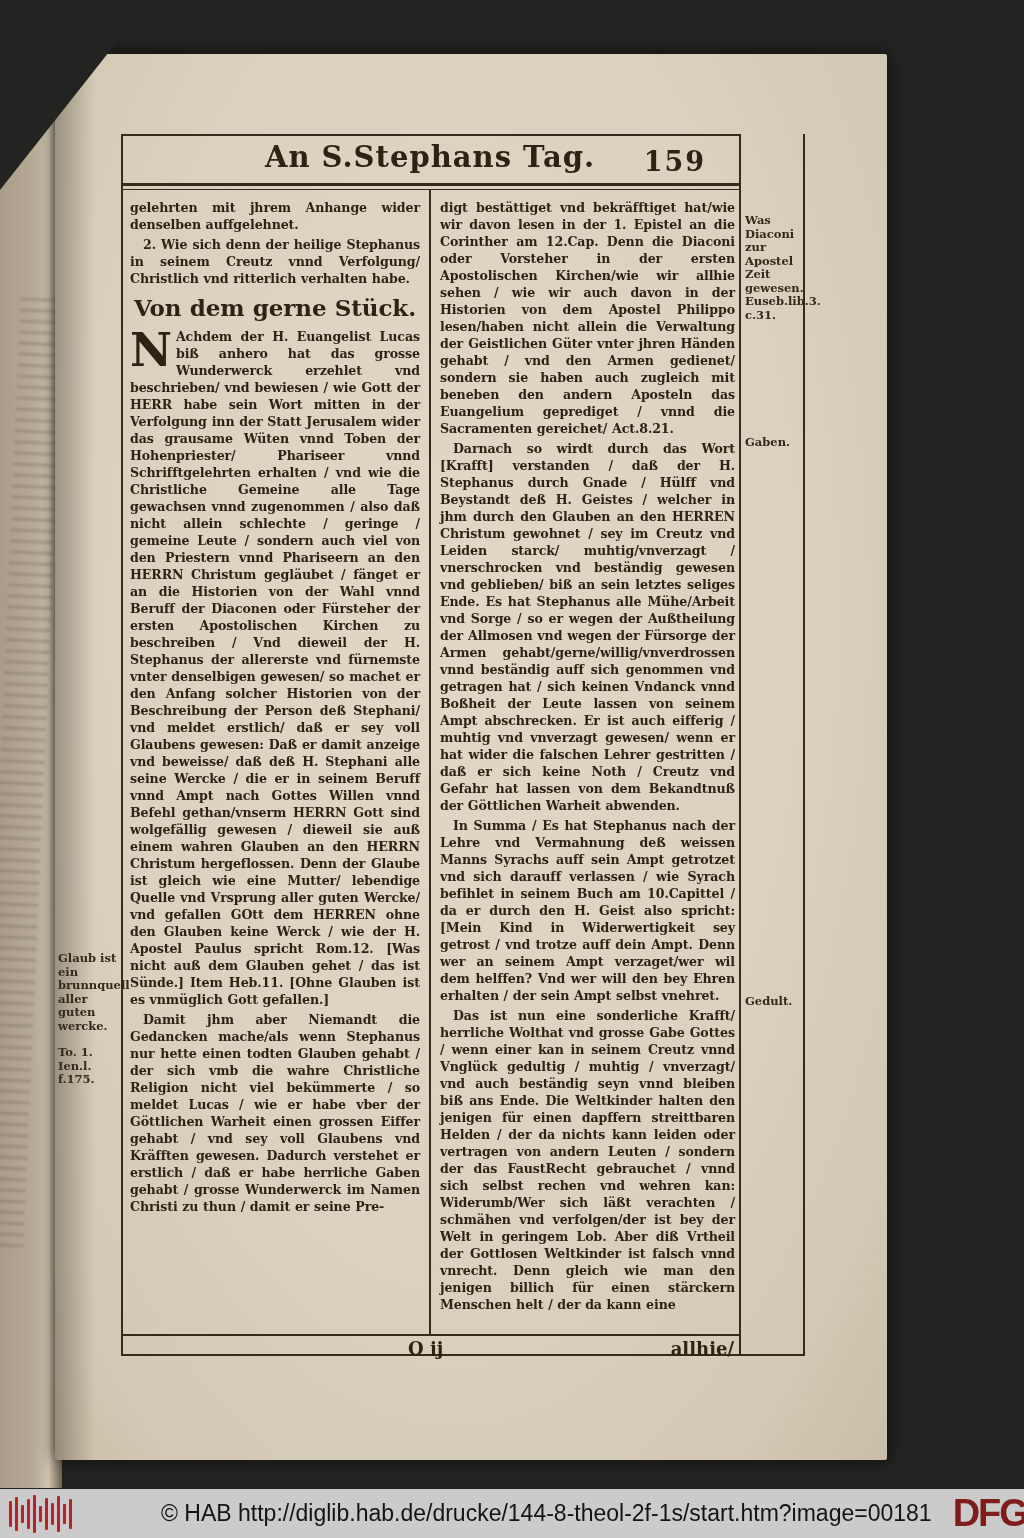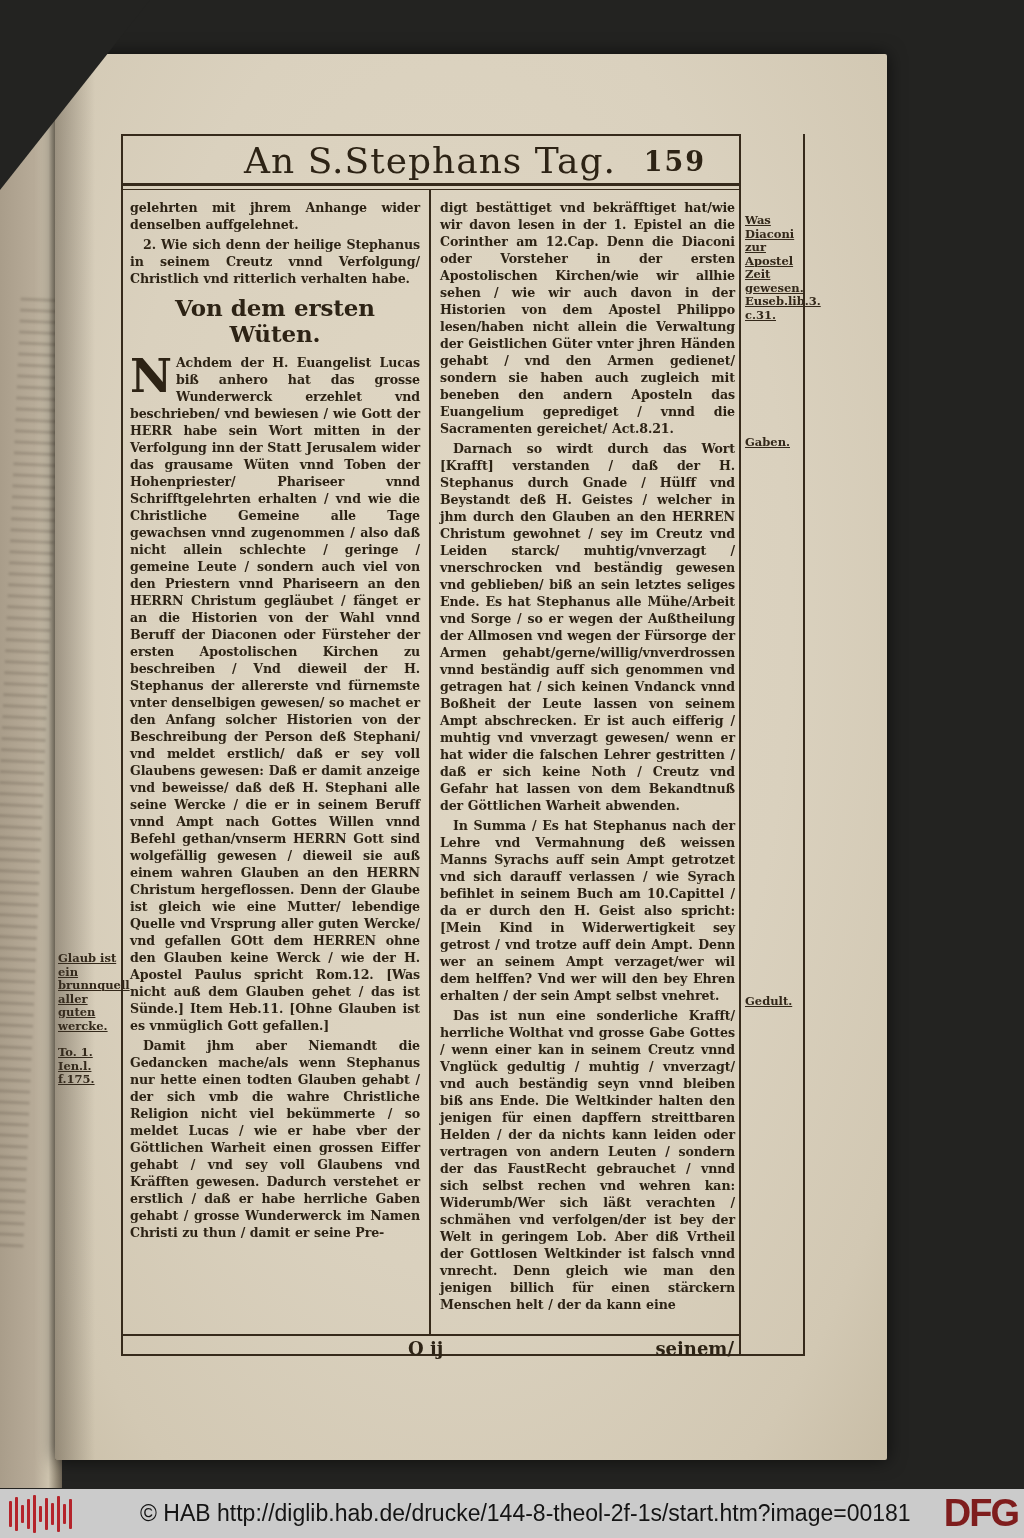--- a/index.html
+++ b/index.html
@@ -38,21 +38,21 @@
     position:absolute; left:55px; top:54px; width:40px; height:1406px;
     background:linear-gradient(90deg, rgba(60,50,38,.38), rgba(60,50,38,0));
     pointer-events:none;
   }
   
   .rule-h{position:absolute; background:#362a1b;}
   .rule-v{position:absolute; background:#362a1b;}
   
   .running-head{
     position:absolute; left:67px; top:86px; width:616px; height:44px;
-    text-align:center; font-weight:normal; font-size:36px; letter-spacing:1px;
+    text-align:center; font-weight:bold; font-size:29px; letter-spacing:1px;
   }
   .page-number{
     position:absolute; left:583px; top:92px; width:68px;
     font-size:27px; font-weight:bold; text-align:right; letter-spacing:2px;
   }
   
   .col{
     position:absolute; top:142px; height:1128px; overflow:hidden;
     font-size:12.6px; line-height:17px; font-weight:bold;
     text-align:justify; letter-spacing:-.1px; word-spacing:.4px;
@@ -66,36 +66,36 @@
     margin:8px 0 7px 0 !important; line-height:26px; text-indent:0 !important;
   }
   .dropcap{
     float:left; font-size:46px; line-height:40px; font-weight:bold;
     padding:2px 4px 0 0;
   }
   
   .mnote{
     position:absolute; font-size:11.5px; line-height:13.5px; font-weight:bold;
     color:#33281a;
-    text-decoration:underline;
   }
   .mnote-left{left:3px; width:60px;}
   .mnote-right{left:690px; width:56px;}
   
   .sig-row{
     position:absolute; left:72px; top:1284px; width:611px; height:22px;
     font-size:18px; font-weight:bold;
   }
   .signature{position:absolute; left:46%; }
   .catchword{position:absolute; right:4px;}
   
   .viewer-footer{
     position:absolute; left:0; bottom:0; width:1024px; height:49px;
     background:#cbcbcb; display:flex; align-items:center;
     font-family:"Liberation Sans","DejaVu Sans",sans-serif;
+    gap:21px;
   }
   .hab-logo{
     display:flex; align-items:center; gap:3px; margin-left:9px; height:40px;
   }
   .hab-logo i{display:block; width:3px; background:#b5242b; border-radius:1px;}
   .footer-url{
     margin-left:68px; font-size:23px; color:#141414; letter-spacing:0;
     white-space:nowrap;
   }
   .dfg-logo{
@@ -124,41 +124,41 @@
     <div class="rule-v" style="left:748px; top:80px; width:2px; height:1222px;"></div>
     <div class="rule-h" style="left:67px; top:1280px; width:617px; height:2px;"></div>
     <div class="rule-h" style="left:67px; top:1300px; width:683px; height:2px;"></div>
 
     <div class="running-head">An S.Stephans Tag.</div>
     <div class="page-number">159</div>
 
     <div class="col col-left">
       <p>gelehrten mit jhrem Anhange wider denselben auffgelehnet.</p>
       <p class="indent">2. Wie sich denn der heilige Stephanus in seinem Creutz vnnd Verfolgung/ Christlich vnd ritterlich verhalten habe.</p>
-      <p class="section-heading">Von dem ersten Wüten.</p>
+      <p class="section-heading">Von dem gerne Stück.</p>
       <p><span class="dropcap">N</span><span>Achdem der H. Euangelist Lucas biß anhero hat das grosse Wunderwerck erzehlet vnd beschrieben/ vnd bewiesen / wie Gott der HERR habe sein Wort mitten in der Verfolgung inn der Statt Jerusalem wider das grausame Wüten vnnd Toben der Hohenpriester/ Phariseer vnnd Schrifftgelehrten erhalten / vnd wie die Christliche Gemeine alle Tage gewachsen vnnd zugenommen / also daß nicht allein schlechte / geringe / gemeine Leute / sondern auch viel von den Priestern vnnd Phariseern an den HERRN Christum gegläubet / fänget er an die Historien von der Wahl vnnd Beruff der Diaconen oder Fürsteher der ersten Apostolischen Kirchen zu beschreiben / Vnd dieweil der H. Stephanus der allererste vnd fürnemste vnter denselbigen gewesen/ so machet er den Anfang solcher Historien von der Beschreibung der Person deß Stephani/ vnd meldet erstlich/ daß er sey voll Glaubens gewesen: Daß er damit anzeige vnd beweisse/ daß deß H. Stephani alle seine Wercke / die er in seinem Beruff vnnd Ampt nach Gottes Willen vnnd Befehl gethan/vnserm HERRN Gott sind wolgefällig gewesen / dieweil sie auß einem wahren Glauben an den HERRN Christum hergeflossen. Denn der Glaube ist gleich wie eine Mutter/ lebendige Quelle vnd Vrsprung aller guten Wercke/ vnd gefallen GOtt dem HERREN ohne den Glauben keine Werck / wie der H. Apostel Paulus spricht Rom.12. [Was nicht auß dem Glauben gehet / das ist Sünde.] Item Heb.11. [Ohne Glauben ist es vnmüglich Gott gefallen.]</span></p>
       <p class="indent">Damit jhm aber Niemandt die Gedancken mache/als wenn Stephanus nur hette einen todten Glauben gehabt / der sich vmb die wahre Christliche Religion nicht viel bekümmerte / so meldet Lucas / wie er habe vber der Göttlichen Warheit einen grossen Eiffer gehabt / vnd sey voll Glaubens vnd Kräfften gewesen. Dadurch verstehet er erstlich / daß er habe herrliche Gaben gehabt / grosse Wunderwerck im Namen Christi zu thun / damit er seine Pre-</p>
     </div>
 
     <div class="col col-right">
       <p>digt bestättiget vnd bekräfftiget hat/wie wir davon lesen in der 1. Epistel an die Corinther am 12.Cap. Denn die Diaconi oder Vorsteher in der ersten Apostolischen Kirchen/wie wir allhie sehen / wie wir auch davon in der Historien von dem Apostel Philippo lesen/haben nicht allein die Verwaltung der Geistlichen Güter vnter jhren Händen gehabt / vnd den Armen gedienet/ sondern sie haben auch zugleich mit beneben den andern Aposteln das Euangelium geprediget / vnnd die Sacramenten gereichet/ Act.8.21.</p>
       <p class="indent">Darnach so wirdt durch das Wort [Krafft] verstanden / daß der H. Stephanus durch Gnade / Hülff vnd Beystandt deß H. Geistes / welcher in jhm durch den Glauben an den HERREN Christum gewohnet / sey im Creutz vnd Leiden starck/ muhtig/vnverzagt / vnerschrocken vnd beständig gewesen vnd geblieben/ biß an sein letztes seliges Ende. Es hat Stephanus alle Mühe/Arbeit vnd Sorge / so er wegen der Außtheilung der Allmosen vnd wegen der Fürsorge der Armen gehabt/gerne/willig/vnverdrossen vnnd beständig auff sich genommen vnd getragen hat / sich keinen Vndanck vnnd Boßheit der Leute lassen von seinem Ampt abschrecken. Er ist auch eifferig / muhtig vnd vnverzagt gewesen/ wenn er hat wider die falschen Lehrer gestritten / daß er sich keine Noth / Creutz vnd Gefahr hat lassen von dem Bekandtnuß der Göttlichen Warheit abwenden.</p>
       <p class="indent">In Summa / Es hat Stephanus nach der Lehre vnd Vermahnung deß weissen Manns Syrachs auff sein Ampt getrotzet vnd sich darauff verlassen / wie Syrach befihlet in seinem Buch am 10.Capittel / da er durch den H. Geist also spricht: [Mein Kind in Widerwertigkeit sey getrost / vnd trotze auff dein Ampt. Denn wer an seinem Ampt verzaget/wer wil dem helffen? Vnd wer will den bey Ehren erhalten / der sein Ampt selbst vnehret.</p>
       <p class="indent">Das ist nun eine sonderliche Krafft/ herrliche Wolthat vnd grosse Gabe Gottes / wenn einer kan in seinem Creutz vnnd Vnglück gedultig / muhtig / vnverzagt/ vnd auch beständig seyn vnnd bleiben biß ans Ende. Die Weltkinder halten den jenigen für einen dapffern streittbaren Helden / der da nichts kann leiden oder vertragen von andern Leuten / sondern der das FaustRecht gebrauchet / vnnd sich selbst rechen vnd wehren kan: Widerumb/Wer sich läßt verachten / schmähen vnd verfolgen/der ist bey der Welt in geringem Lob. Aber diß Vrtheil der Gottlosen Weltkinder ist falsch vnnd vnrecht. Denn gleich wie man den jenigen billich für einen stärckern Menschen helt / der da kann eine</p>
     </div>
 
     <div class="mnote mnote-left" style="top:898px;">Glaub ist ein brunnquell aller guten wercke.</div>
     <div class="mnote mnote-left" style="top:992px;">To. 1. Ien.l. f.175.</div>
     <div class="mnote mnote-right" style="top:160px;">Was Diaconi zur Apostel Zeit gewesen. Euseb.lib.3. c.31.</div>
     <div class="mnote mnote-right" style="top:382px;">Gaben.</div>
     <div class="mnote mnote-right" style="top:941px;">Gedult.</div>
 
     <div class="sig-row">
       <span class="signature">O ij</span>
-      <span class="catchword">seinem/</span>
+      <span class="catchword">allhie/</span>
     </div>
   </div>
 
   <div class="gutter-shade"></div>
   <div class="corner-shadow"></div>
 
   <div class="viewer-footer">
     <div class="hab-logo">
       <i style="height:26px"></i>
         <i style="height:34px"></i>

